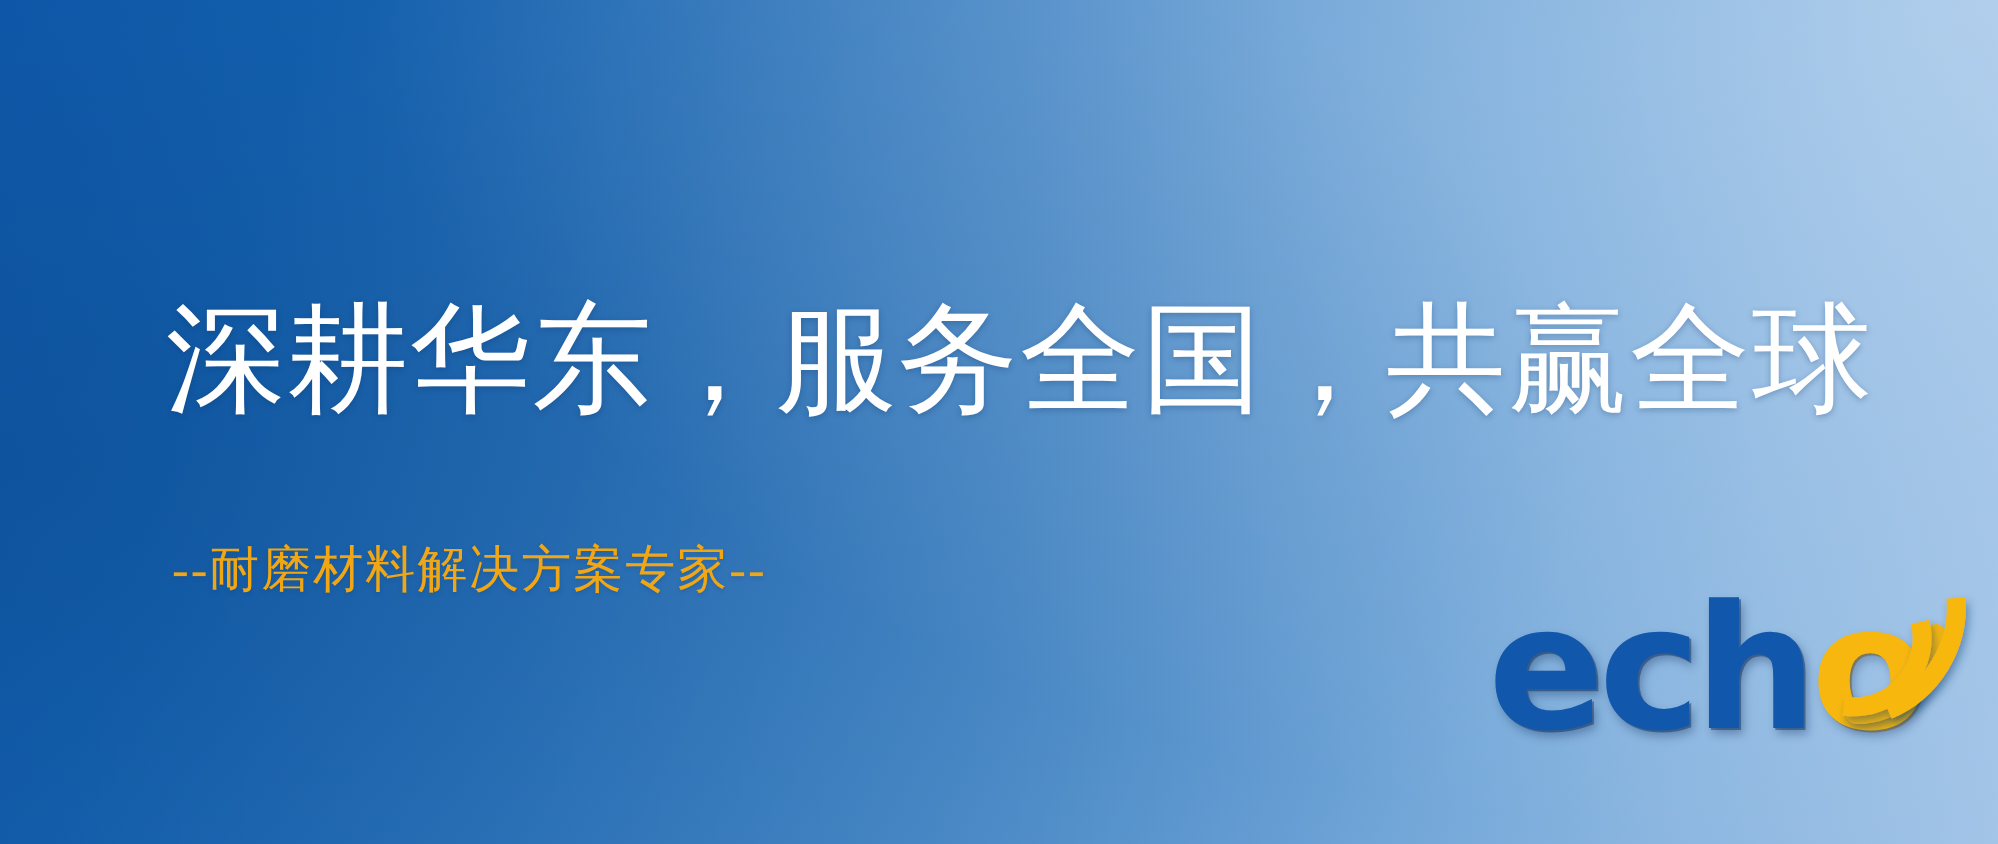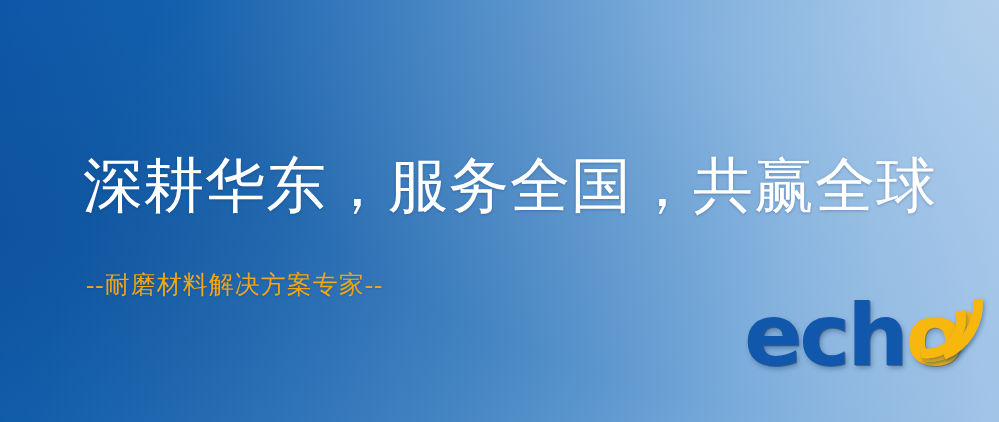--- a/index.html
+++ b/index.html
@@ -47,21 +47,21 @@
         rgba(8,62,122,0.0) 72%);
     pointer-events: none;
   }
 
   
   .headline {
     position: absolute;
     left: 83px;
     top: 152px;
     color: #ffffff;
-    font-family: Liberation Sans, sans-serif;
+    font-family: Liberation Mono, monospace;
     font-size: 60px;
     line-height: 1.12;
     letter-spacing: 1px;
     white-space: nowrap;
     text-shadow: 0 1px 3px rgba(10,50,100,0.30);
   }
 
   
   .subtitle {
     position: absolute;

